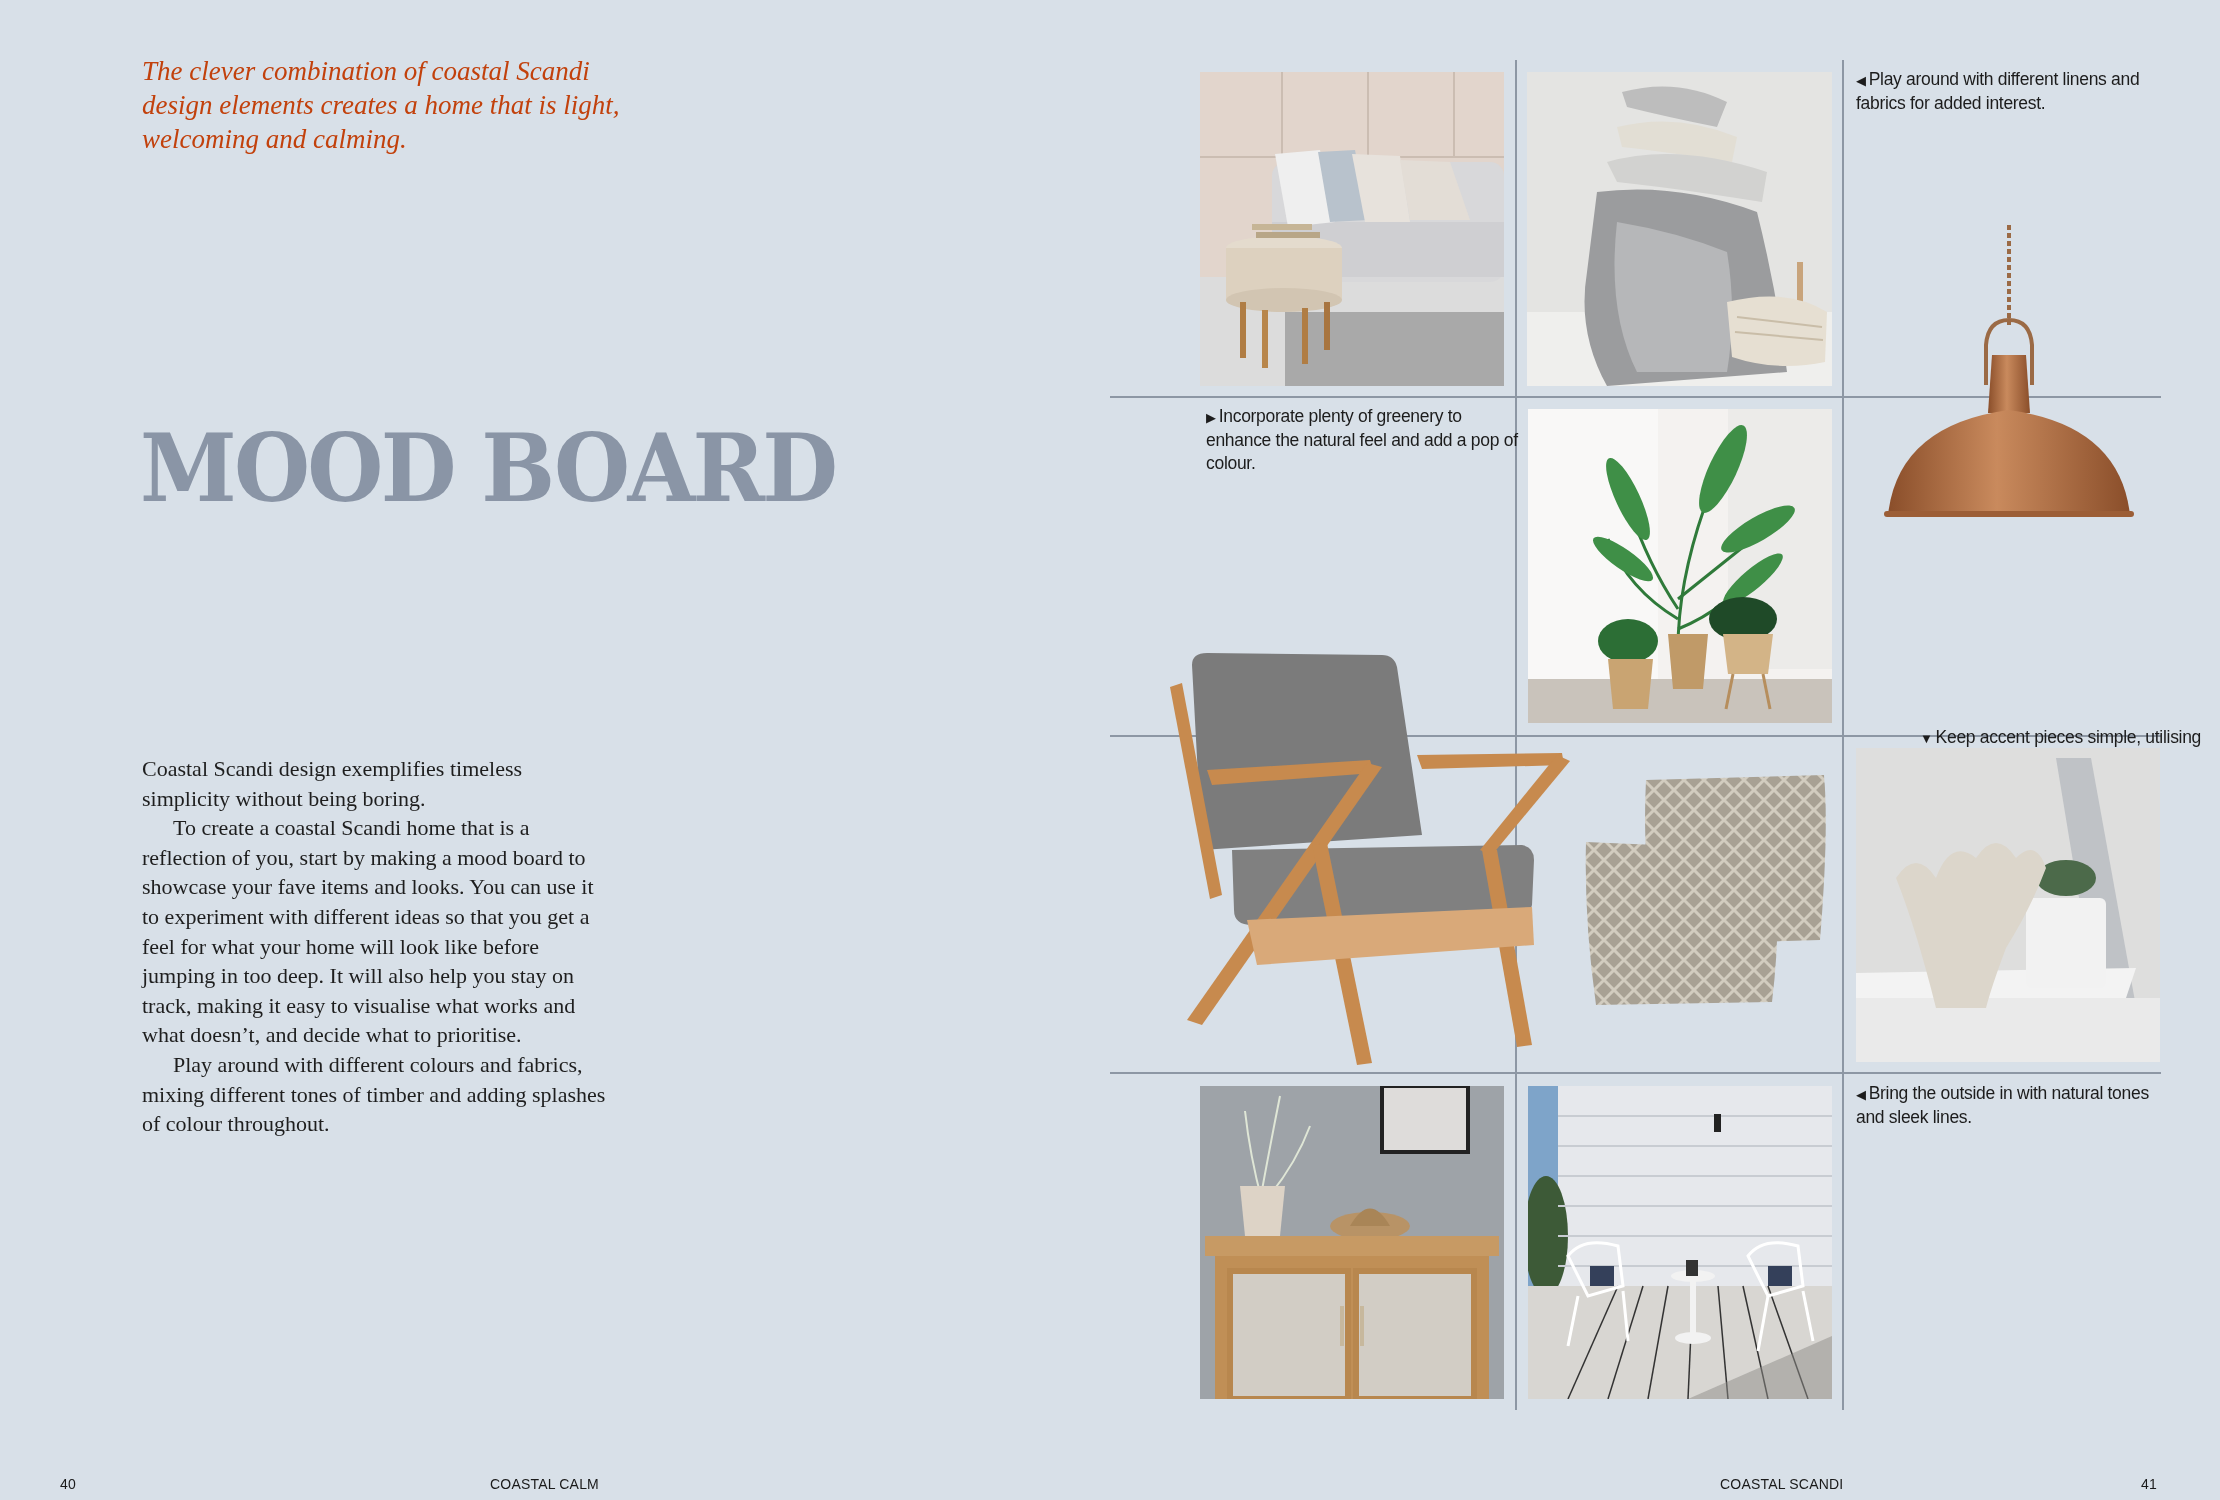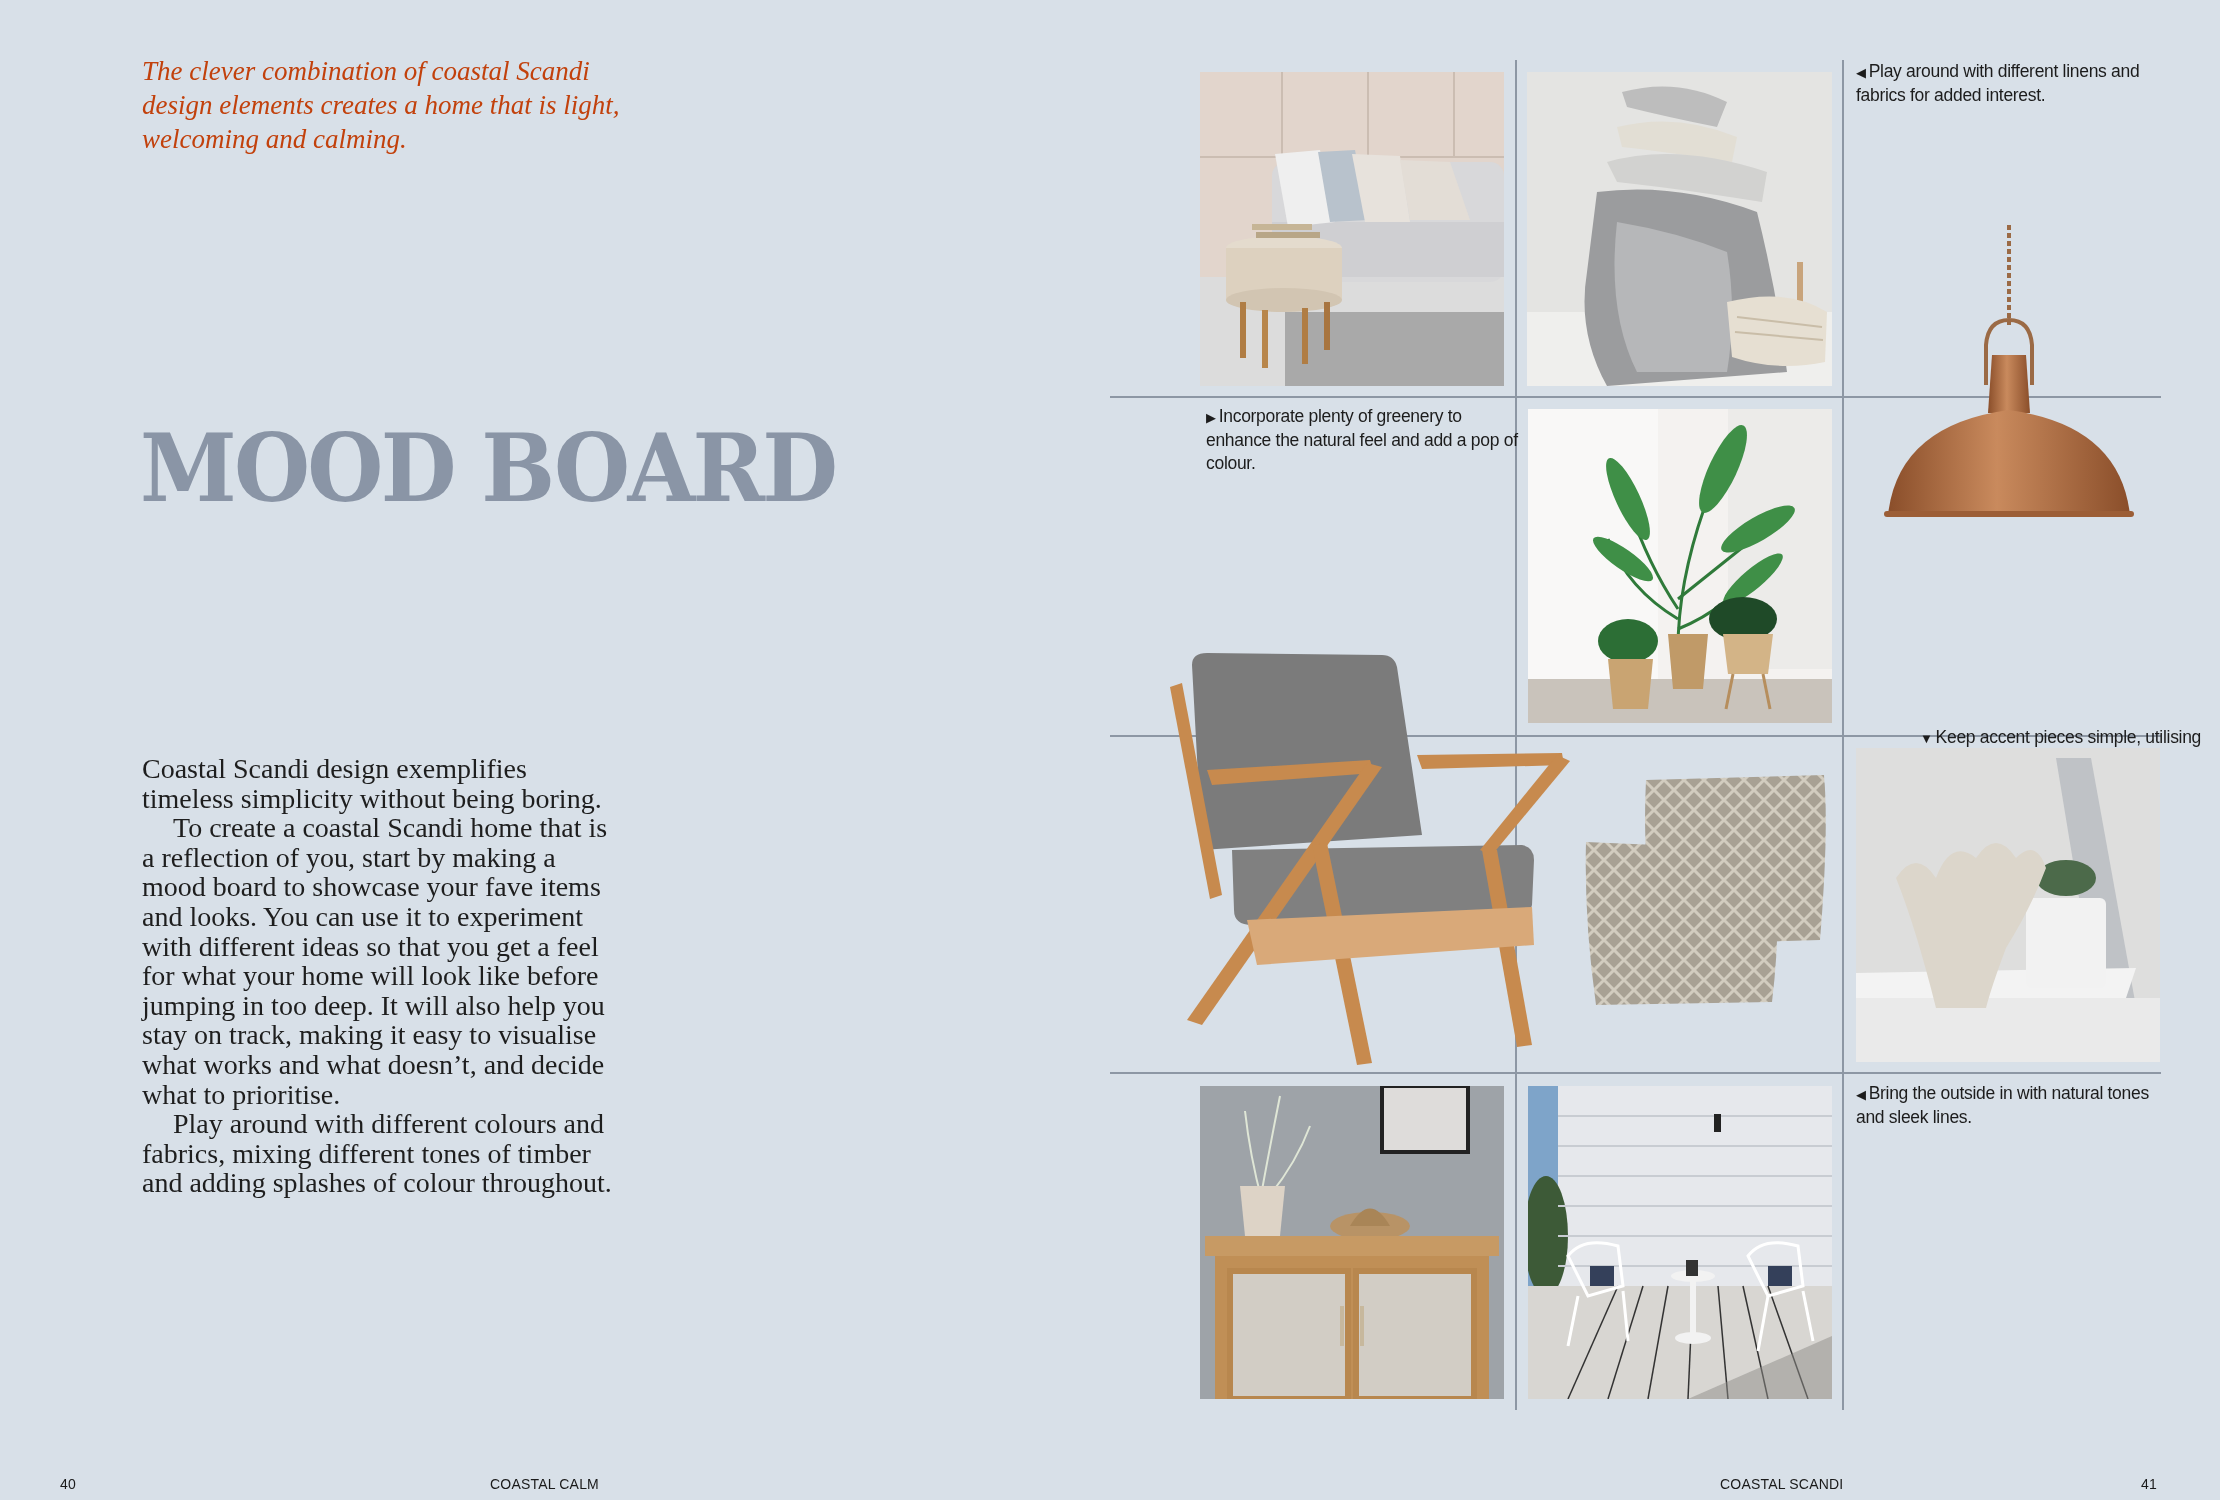--- a/index.html
+++ b/index.html
@@ -16,21 +16,21 @@
   }
   .title {
     left:140px; top:418px; margin:0;
     font-family:"DejaVu Serif","Liberation Serif",serif;
     font-weight:900; font-size:94px; letter-spacing:-3px;
     color:#8a95a6; transform:scaleX(0.93); transform-origin:left top;
     line-height:100px;
   }
   .body-text {
     left:142px; top:754px; width:470px;
-    font-size:28px; line-height:29.6px; color:#1e1e1e;
+    font-size:22px; line-height:29.6px; color:#1e1e1e;
   }
   .body-text p { margin:0; }
   .body-text p.indent { text-indent:31px; }
   .folio, .runhead {
     font-family:"Liberation Sans","DejaVu Sans",sans-serif;
     font-size:14px; color:#1a1a1a; top:1438px; letter-spacing:0.2px;margin-top:38px;
   }
   .hline { position:absolute; height:2px; background:#8d97a4; }
   .vline { position:absolute; width:2px; background:#8d97a4; }
   .photo { position:absolute; overflow:hidden; }
@@ -104,21 +104,21 @@
     <path d="M90,55 Q150,40 210,65 L205,90 Q140,80 95,75 Z" fill="#e2ded4"></path>
     <path d="M80,90 Q150,70 240,100 L235,130 Q140,115 90,110 Z" fill="#d2d2d0"></path>
     <path d="M70,120 Q150,110 230,140 Q250,220 260,300 L80,314 Q50,260 60,200 Z" fill="#9b9c9e"></path>
     <path d="M90,150 Q150,160 200,180 Q210,240 200,300 L110,300 Q80,240 90,150 Z" fill="#b6b7b9"></path>
     <path d="M200,230 Q260,215 300,240 L298,290 Q250,300 205,285 Z" fill="#e6dfd2"></path>
     <line x1="210" y1="245" x2="295" y2="255" stroke="#c9bda8" stroke-width="2"></line>
     <line x1="208" y1="260" x2="296" y2="268" stroke="#c9bda8" stroke-width="2"></line>
   </svg>
 </div>
 
-<div class="caption" style="left:1856px; top:60px;">
+<div class="caption" style="left:1856px; top:68px;">
   <span class="arrow">◀</span><span>Play around with different linens and fabrics for added interest.</span>
 </div>
 
 <div class="cutout" style="left:1868px; top:225px; width:280px; height:300px;">
   <svg viewBox="0 0 280 300">
     <defs>
       <linearGradient id="cu" x1="0" x2="1" y1="0" y2="0">
         <stop offset="0" stop-color="#8a4e2a"></stop>
         <stop offset="0.45" stop-color="#c98a5d"></stop>
         <stop offset="1" stop-color="#8a4e2a"></stop>

